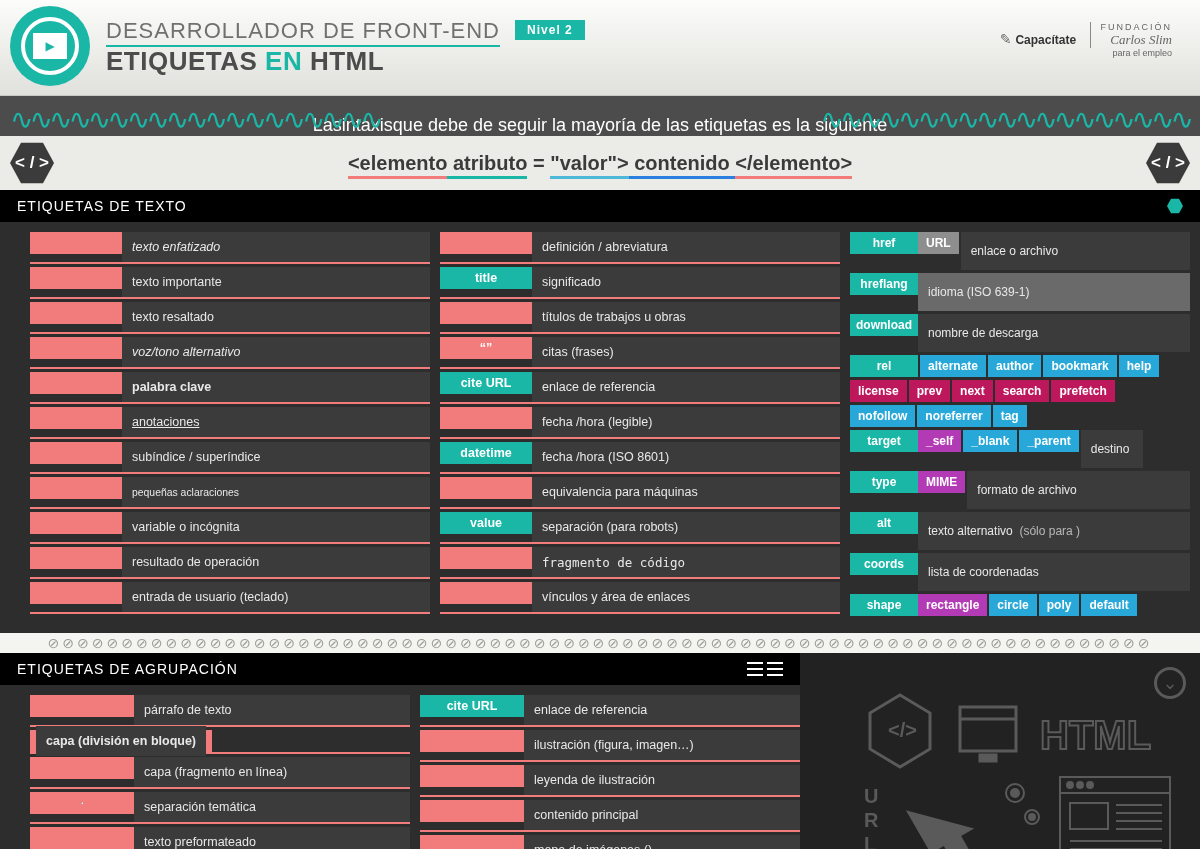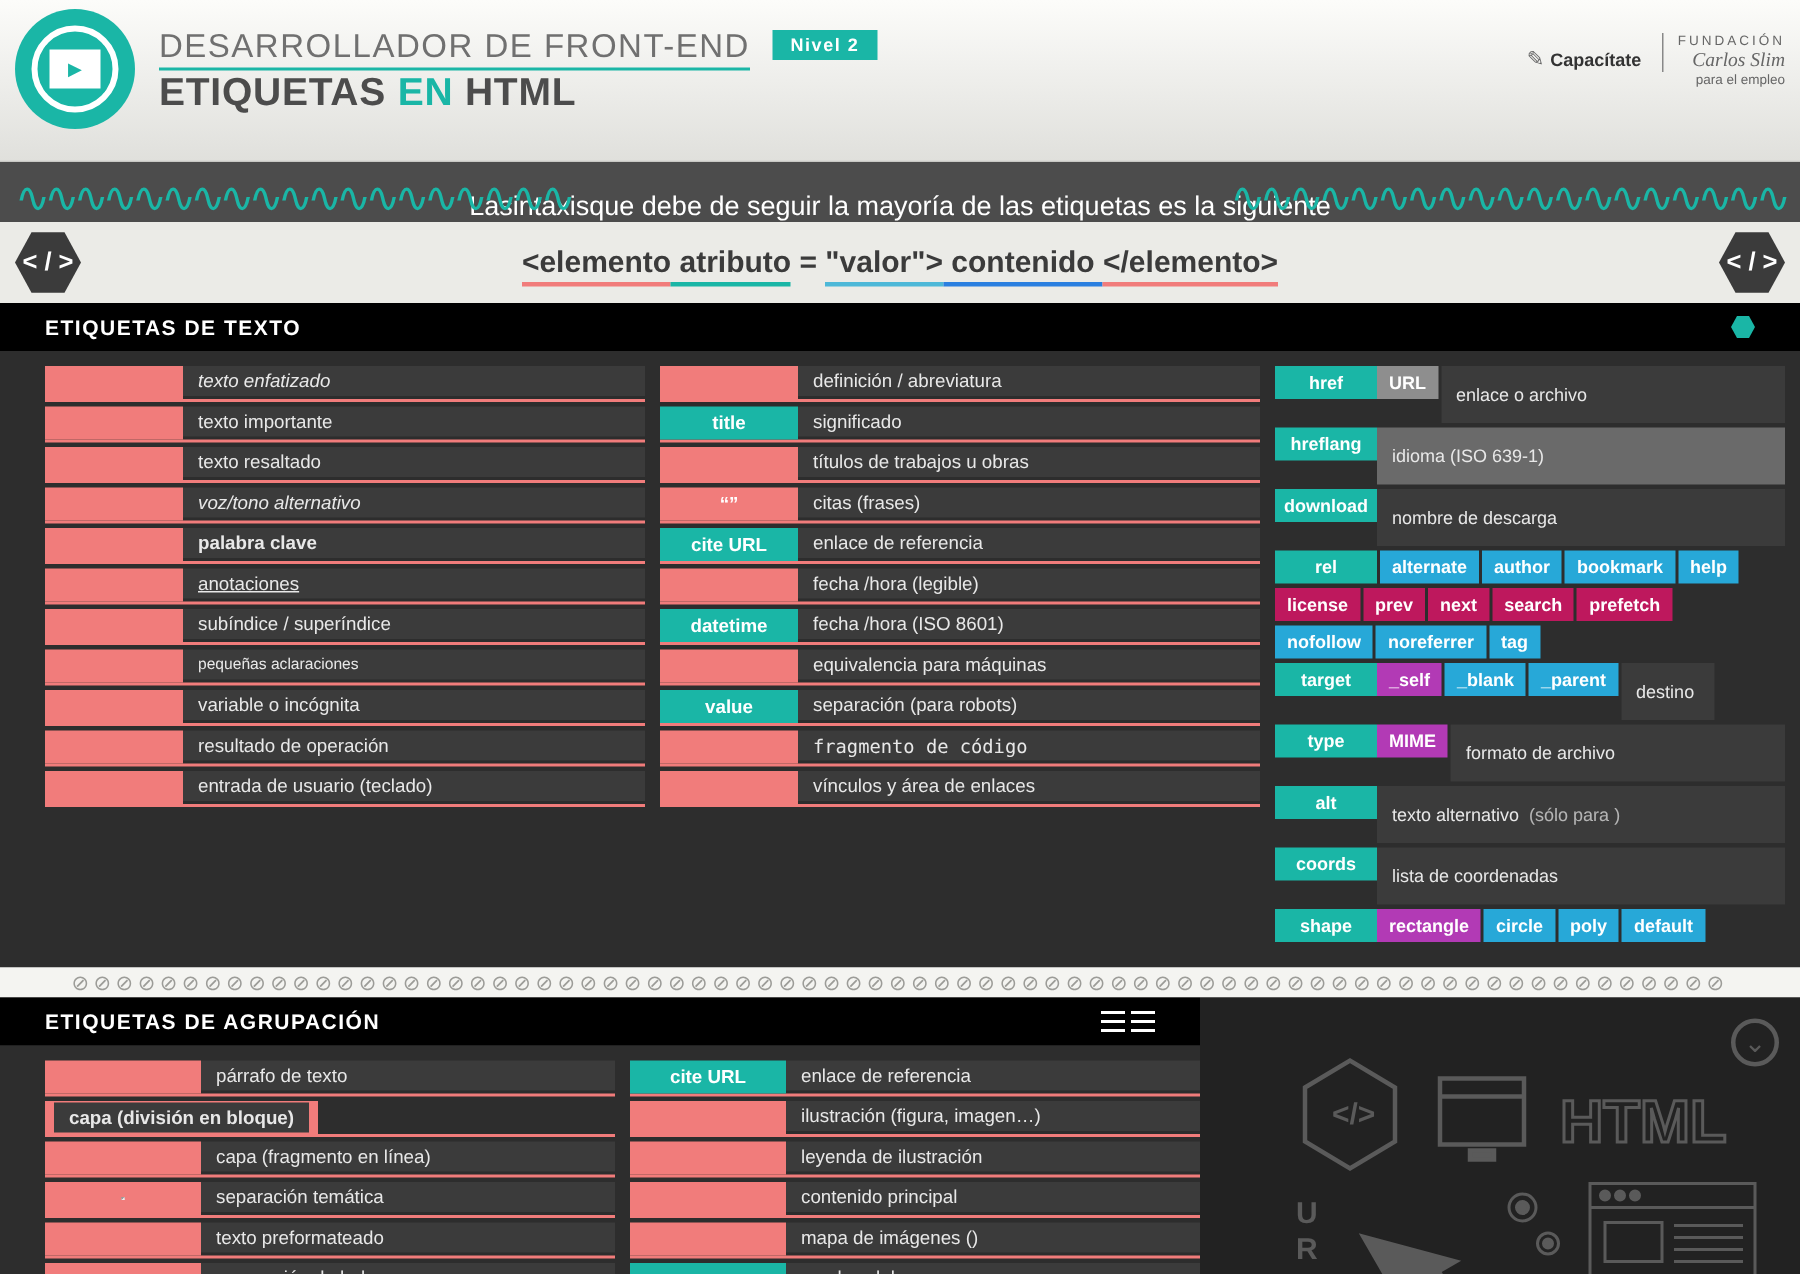--- a/index.html
+++ b/index.html
@@ -1,30 +1,30 @@
 <!DOCTYPE html>
 <html><head>
 <meta charset="utf-8">
 <style>
   * { margin:0; padding:0; box-sizing:border-box; }
   body { font-family: Arial, Helvetica, sans-serif; background:#f4f4f1; width:1200px; }
 
   
-  .header { background:linear-gradient(#fcfcfa,#e0e0dc); height:108px; position:relative; border-bottom:1px solid #c8c8c4;}
+  .header { background:linear-gradient(#fcfcfa,#e0e0dc); height:96px; position:relative; border-bottom:1px solid #c8c8c4;}
   .icon-circle { position:absolute; left:10px; top:6px; width:80px; height:80px; border-radius:50%; background:#1ab6a6; display:flex; align-items:center; justify-content:center;}
   .icon-circle-inner{ width:58px; height:58px; border-radius:50%; border:4px solid #fff; display:flex; align-items:center; justify-content:center;}
   .screen{ width:40px; height:32px; background:#fff; border:3px solid #1ab6a6; display:flex; align-items:center; justify-content:center; border-radius:2px;}
   .screen::before{content:'▶'; font-size:12px; color:#1ab6a6;}
   .title-block{ position:absolute; left:106px; top:18px;}
   .pretitle{ font-size:22px; color:#707070; letter-spacing:1px; font-weight:400;}
   .pretitle .underline{ border-bottom:2px solid #1ab6a6; padding-bottom:2px;}
   .subtitle{ font-size:26px; color:#4c4c4c; font-weight:800; margin-top:2px; letter-spacing:.5px;}
   .subtitle .en{ color:#1ab6a6;}
   .level-badge{ display:inline-block; background:#1ab6a6; color:#fff; font-size:12px; font-weight:700; padding:3px 12px; margin-left:8px; vertical-align:4px;}
-  .logos{ position:absolute; right:10px; top:22px; font-size:12px; color:#666; text-align:right;}
+  .logos{ position:absolute; right:28px; top:22px; font-size:12px; color:#666; text-align:right;}
   .logos .cap{ font-weight:800; color:#333;}
   .logos .sub{ font-size:9px;}
   .logos .fund{ font-size:9px; letter-spacing:2px; border-left:1px solid #888; padding-left:10px; margin-left:10px; display:inline-block;}
 
   
   .wavebar{ height:40px; background:#4c4c4c; display:flex; align-items:flex-end; justify-content:center; color:#fff; font-size:18px; font-weight:300; position:relative; overflow:hidden;}
   .wavebar::before,.wavebar::after{ content:'∿∿∿∿∿∿∿∿∿∿∿∿∿∿∿∿∿∿∿'; color:#1ab6a6; font-size:28px; letter-spacing:-4px; position:absolute;}
   .wavebar::before{left:10px;} .wavebar::after{right:10px;}
   .wavebar b{font-weight:400;}
 
@@ -32,34 +32,34 @@
   .syntaxrow{ height:54px; background:#ebebe7; display:flex; align-items:center; justify-content:center; position:relative;}
   .hex{ width:44px; height:44px; background:#3b3b3b; display:flex; align-items:center; justify-content:center; color:#fff; font-size:17px; font-weight:700; clip-path:polygon(25% 4%,75% 4%,100% 50%,75% 96%,25% 96%,0 50%); position:absolute;}
   .hex.left{left:10px;} .hex.right{right:10px;}
   .syntaxtxt{ font-weight:800; color:#3b3b3b; font-size:20px;}
   .syntaxtxt .u-salmon{border-bottom:3px solid #f17c7b; padding-bottom:2px;}
   .syntaxtxt .u-teal{border-bottom:3px solid #1ab6a6; padding-bottom:2px;}
   .syntaxtxt .u-lblue{border-bottom:3px solid #4db8d8; padding-bottom:2px;}
   .syntaxtxt .u-blue{border-bottom:3px solid #2a7fe0; padding-bottom:2px;}
   .syntaxtxt .u-salmon2{border-bottom:3px solid #f17c7b; padding-bottom:2px;}
 
-  .section-head{ background:#000; color:#fff; font-size:14px; font-weight:700; padding:8px 30px; letter-spacing:1px; display:flex; align-items:center; justify-content:space-between;}
+  .section-head{ background:#000; color:#fff; font-size:14px; font-weight:400; padding:8px 17px; letter-spacing:1px; display:flex; align-items:center; justify-content:space-between;}
   .section-head .hexdot{ width:16px; height:16px; background:#1ab6a6; clip-path:polygon(25% 4%,75% 4%,100% 50%,75% 96%,25% 96%,0 50%);}
   .section-head .lines-icon{display:flex; gap:4px;}
   .section-head .lines-icon span{display:inline-block; width:16px; height:14px; border-top:2px solid #fff; border-bottom:2px solid #fff; position:relative;}
   .section-head .lines-icon span::before{content:''; position:absolute; top:4px; left:0; right:0; height:2px; background:#fff;}
 
   
   .panel{ background:#2d2d2d; padding:10px 30px 14px;}
   .grid3{ display:grid; grid-template-columns: 400px 400px 340px; gap:0 10px;}
   .grid2{ display:grid; grid-template-columns: 380px 380px; gap:0 10px;}
   .row{ display:flex; align-items:stretch; margin-bottom:3px; border-bottom:2px solid #f17c7b;}
   .row .tag{ background:#f17c7b; color:#fff; font-weight:800; font-size:12.5px; display:flex; align-items:center; justify-content:center; padding:0 6px; min-width:92px; height:22px;}
   .row .tag.teal{background:#1ab6a6;}
-  .row .desc{ background:#3b3b3b; color:#e8e8e8; font-size:12.5px; flex:1; display:flex; align-items:center; padding:0 10px; height:20px;}
+  .row .desc{ background:#3b3b3b; color:#e8e8e8; font-size:12.5px; flex:1; display:flex; align-items:center; padding:0 10px; height:30px;}
 
   
   .attr-row{ display:flex; align-items:stretch; margin-bottom:3px;}
   .attr-row .k{ background:#1ab6a6; color:#fff; font-weight:800; font-size:12px; display:flex; align-items:center; justify-content:center; min-width:68px; height:22px; padding:0 6px;}
   .attr-row .v{ background:#3b3b3b; color:#e8e8e8; font-size:12px; flex:1; display:flex; align-items:center; padding:0 10px; height:38px;}
   .attr-row .v.light{background:#6a6a6a;}
   .chip{ background:#27a8d8; color:#fff; font-weight:700; font-size:12px; display:inline-flex; align-items:center; height:22px; padding:0 8px; margin-right:2px;}
   .chip.dark{ background:#be185d;}
   .chip.k{ background:#1ab6a6;}
   .chip.mag{ background:#b23ab5;}

